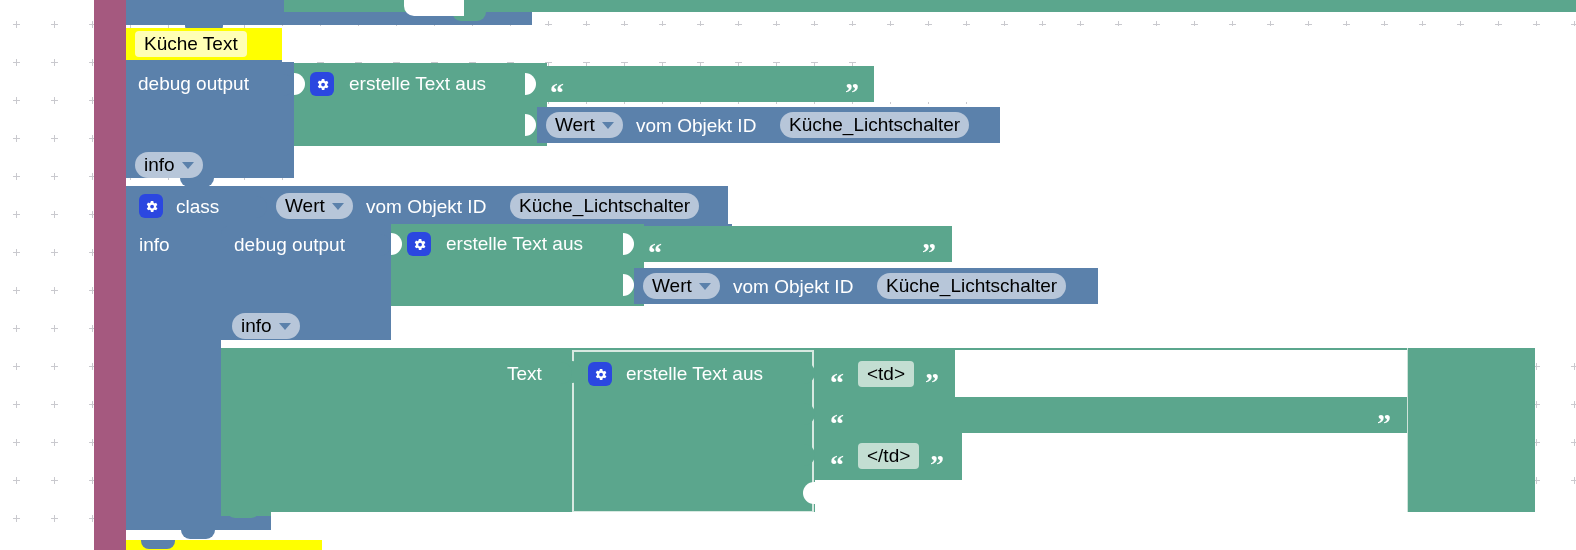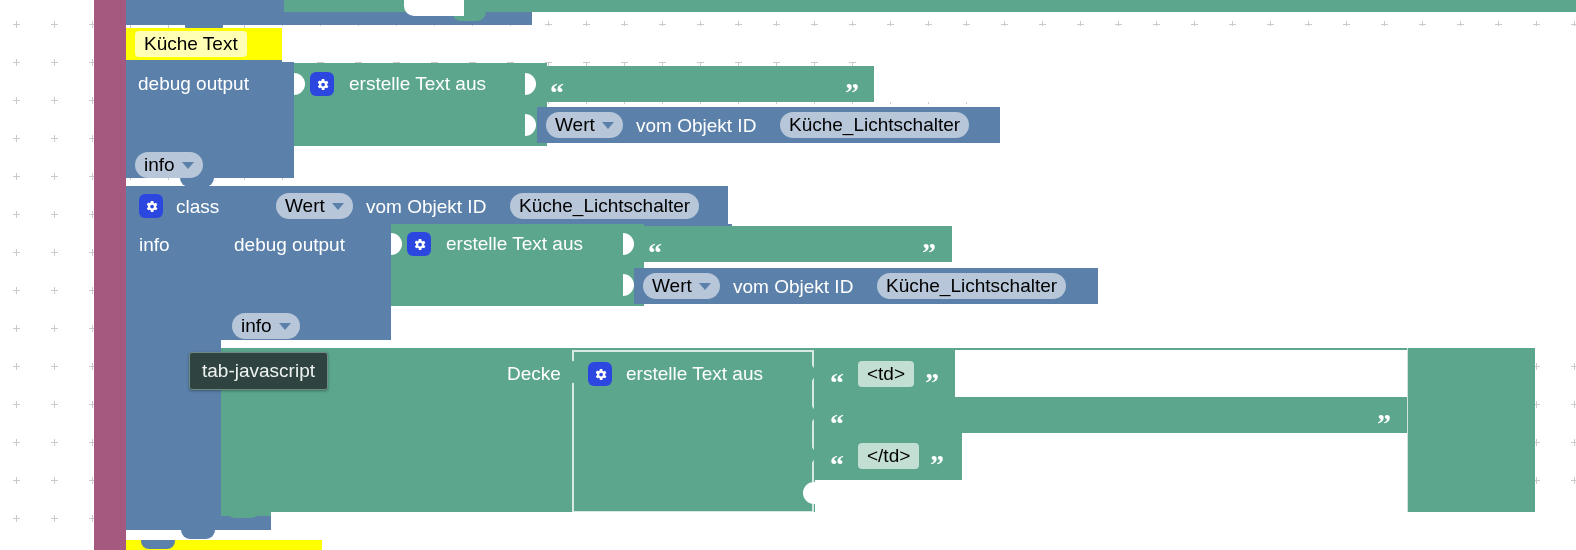--- a/index.html
+++ b/index.html
@@ -1406,21 +1406,21 @@
     <span>Wert</span>
     <i class="caret"></i>
   </div>
   <span class="lbl" style="left:733px; top:277px;">vom Objekt ID</span>
   <div class="field blue-f" style="left:877px; top:273px;">Küche_Lichtschalter</div>
 
   <div class="blk green" style="left:221px; top:348px; width:1314px; height:168px;"></div>
   <div style="position:absolute; left:226px; top:504px; width:34px; height:14px; background:#5ba68d; border-bottom-left-radius:9px; border-bottom-right-radius:9px;"></div>
   <div style="position:absolute; left:221px; top:348px; width:14px; height:14px; background:#5ba68d; border-top-left-radius:8px;"></div>
 
-  <span class="lbl" style="left:507px; top:364px;">Decke</span>
+  <span class="lbl" style="left:507px; top:364px;">Text</span>
   <span class="lbl" style="left:1419px; top:364px;">anhängen</span>
 
   <div class="notch" style="left:561px; top:362px; background:#5ba68d;"></div>
 
   <div class="blk green sel" style="left:572px; top:350px; width:242px; height:163px;"></div>
   <div class="notch" style="left:572px; top:361px; background:#5ba68d;"></div>
   <div class="gear" style="left:588px; top:362px;">
     <svg width="15" height="15" viewBox="0 0 24 24" aria-hidden="true">
       <path fill="#ffffff" d="M19.4 13a7.9 7.9 0 0 0 0-2l2-1.6-2-3.4-2.4 1a8 8 0 0 0-1.7-1L14.9 3h-4l-.4 2.6a8 8 0 0 0-1.7 1l-2.4-1-2 3.4L6.5 11a7.9 7.9 0 0 0 0 2l-2 1.6 2 3.4 2.4-1a8 8 0 0 0 1.7 1l.4 2.6h4l.4-2.6a8 8 0 0 0 1.7-1l2.4 1 2-3.4-2.1-1.6zM12.9 15a3 3 0 1 1 0-6 3 3 0 0 1 0 6z"></path>
     </svg>
@@ -1458,15 +1458,14 @@
   <div style="position:absolute; left:728px; top:182px; width:848px; height:42px; background:#ffffff;"></div>
   <div style="position:absolute; left:1000px; top:100px; width:576px; height:46px; background:#ffffff;"></div>
   <div style="position:absolute; left:874px; top:60px; width:702px; height:42px; background:#ffffff;"></div>
   <div style="position:absolute; left:294px; top:146px; width:1282px; height:40px; background:#ffffff;"></div>
   <div style="position:absolute; left:271px; top:512px; width:1305px; height:38px; background:#ffffff;"></div>
   <div style="position:absolute; left:282px; top:26px; width:1294px; height:36px; background:#ffffff;"></div>
 
   <div class="blk yellow" style="left:126px; top:540px; width:196px; height:10px;"></div>
   <div style="position:absolute; left:141px; top:540px; width:34px; height:9px; background:#5b81ab; border-bottom-left-radius:8px; border-bottom-right-radius:8px;"></div>
 
-  <div id="tooltip" style="left:189px; top:352px;">tab-javascript</div>
 
 </div>
 
 </body></html>

